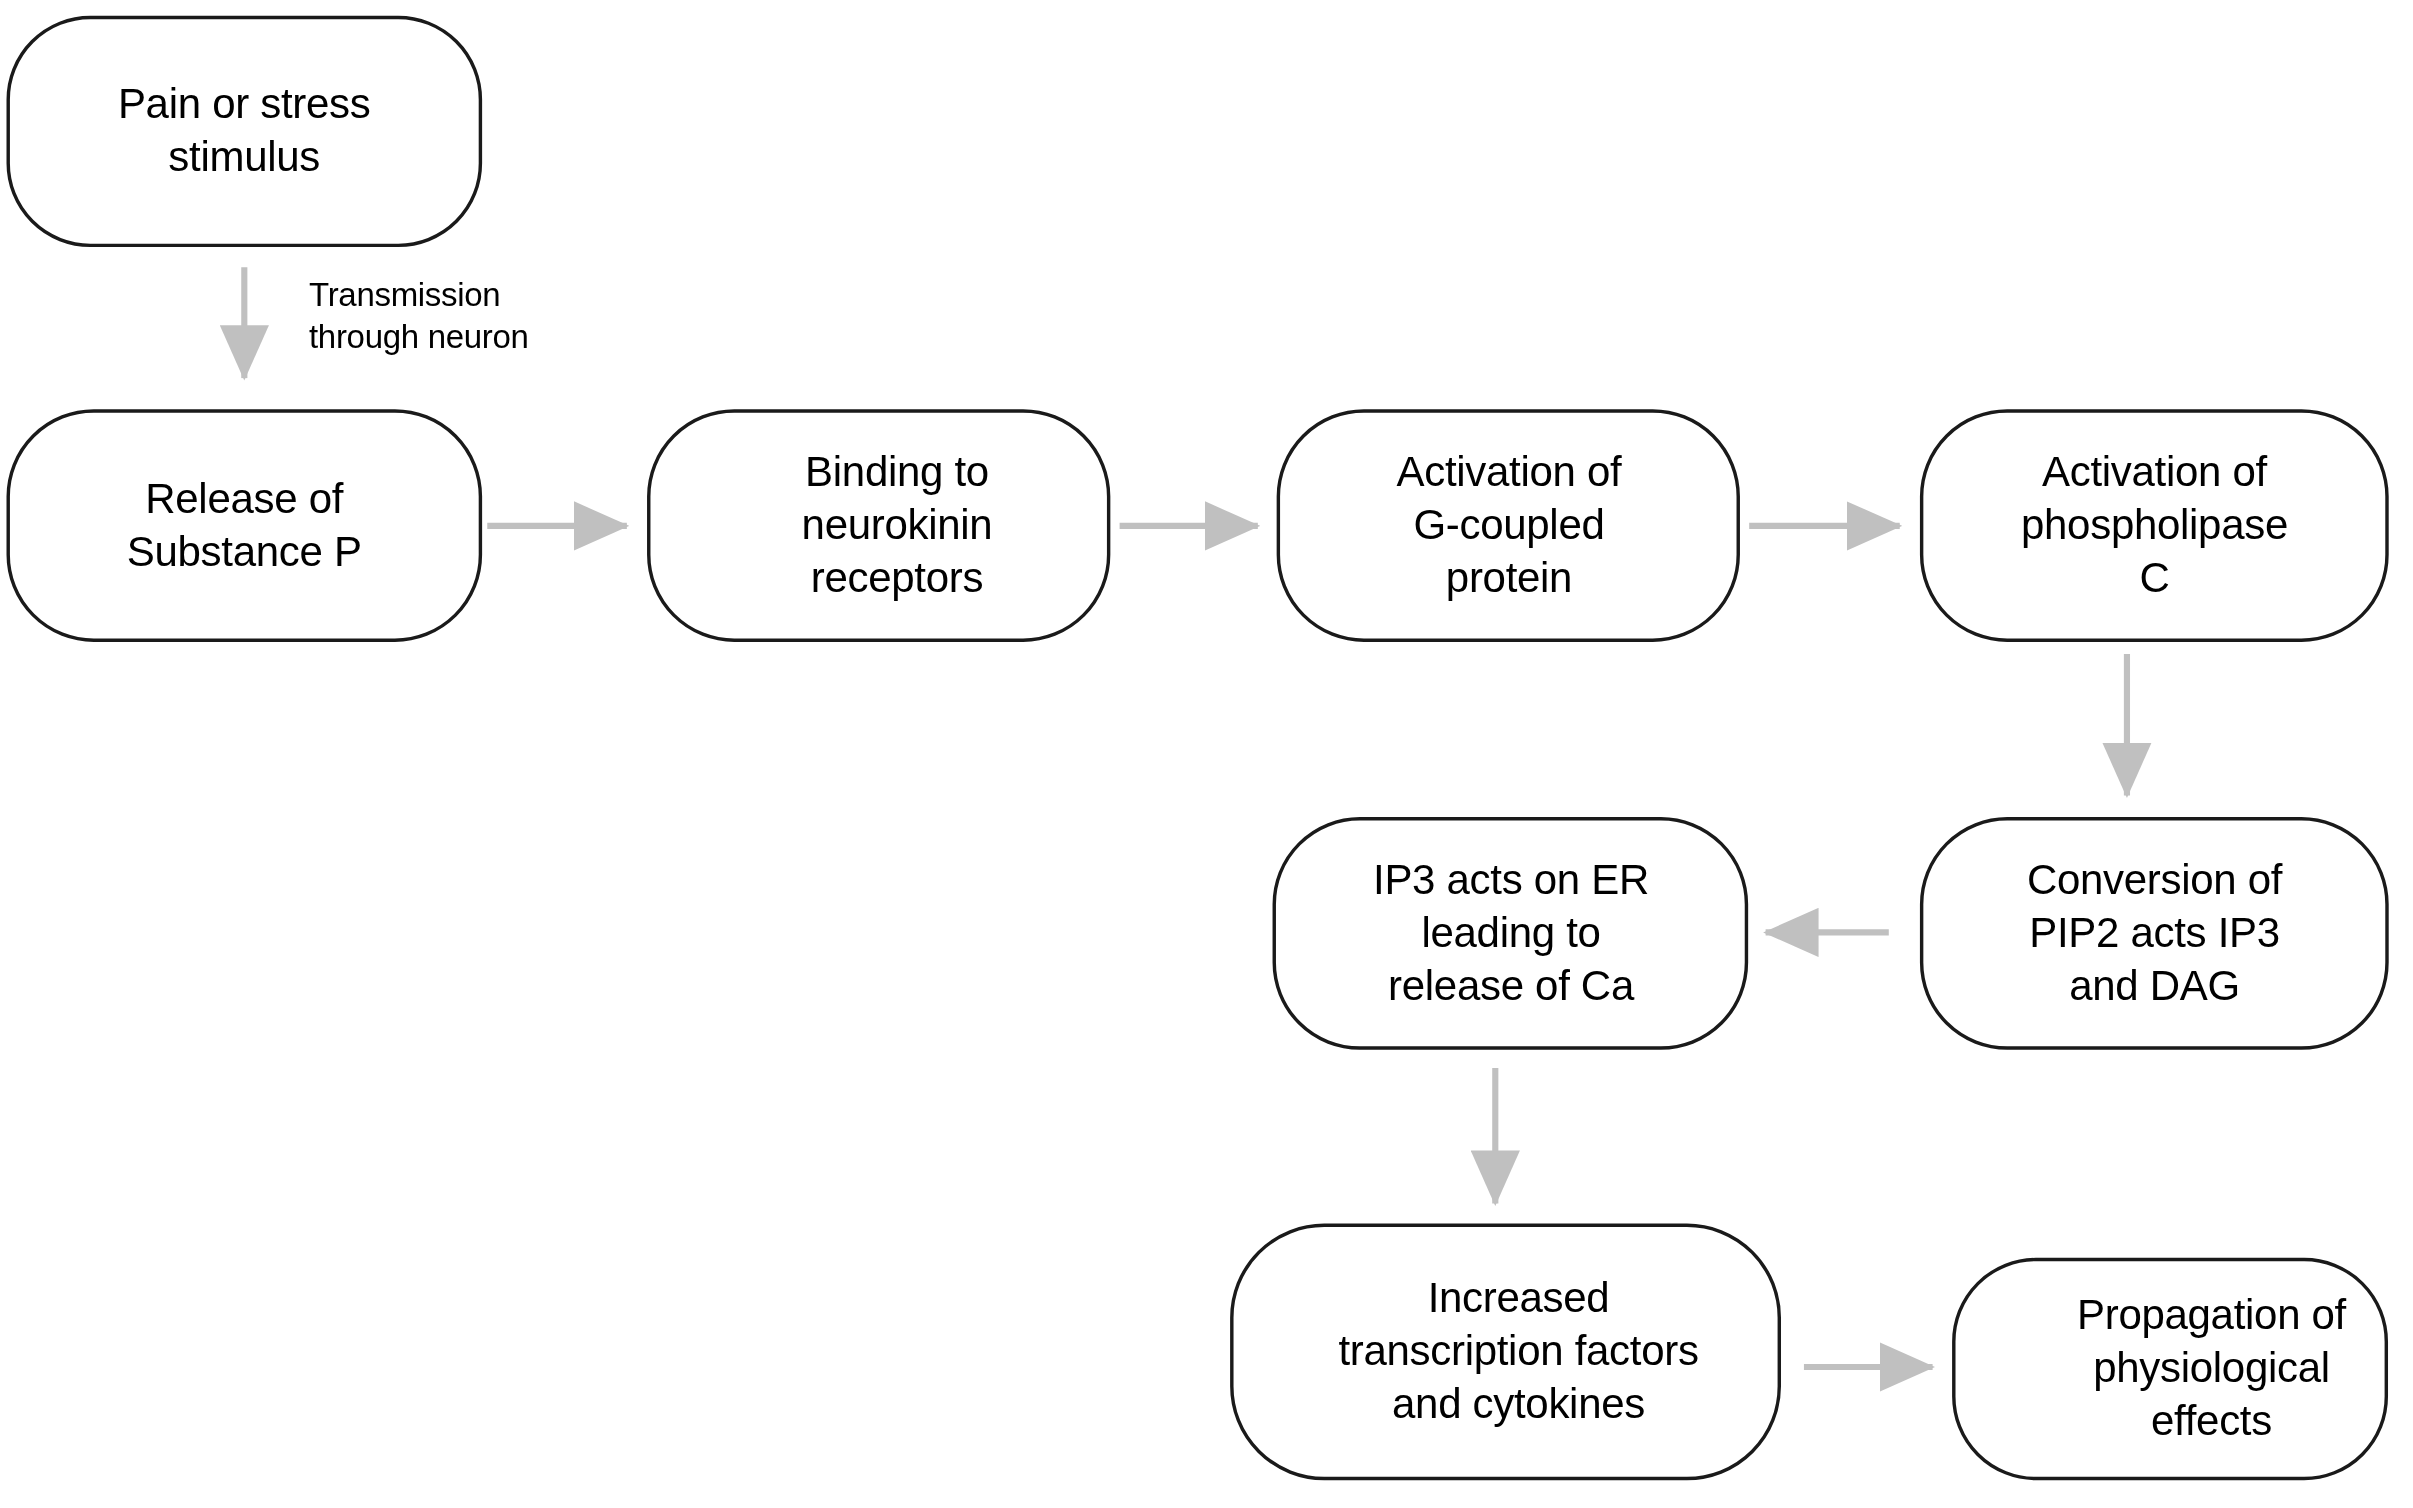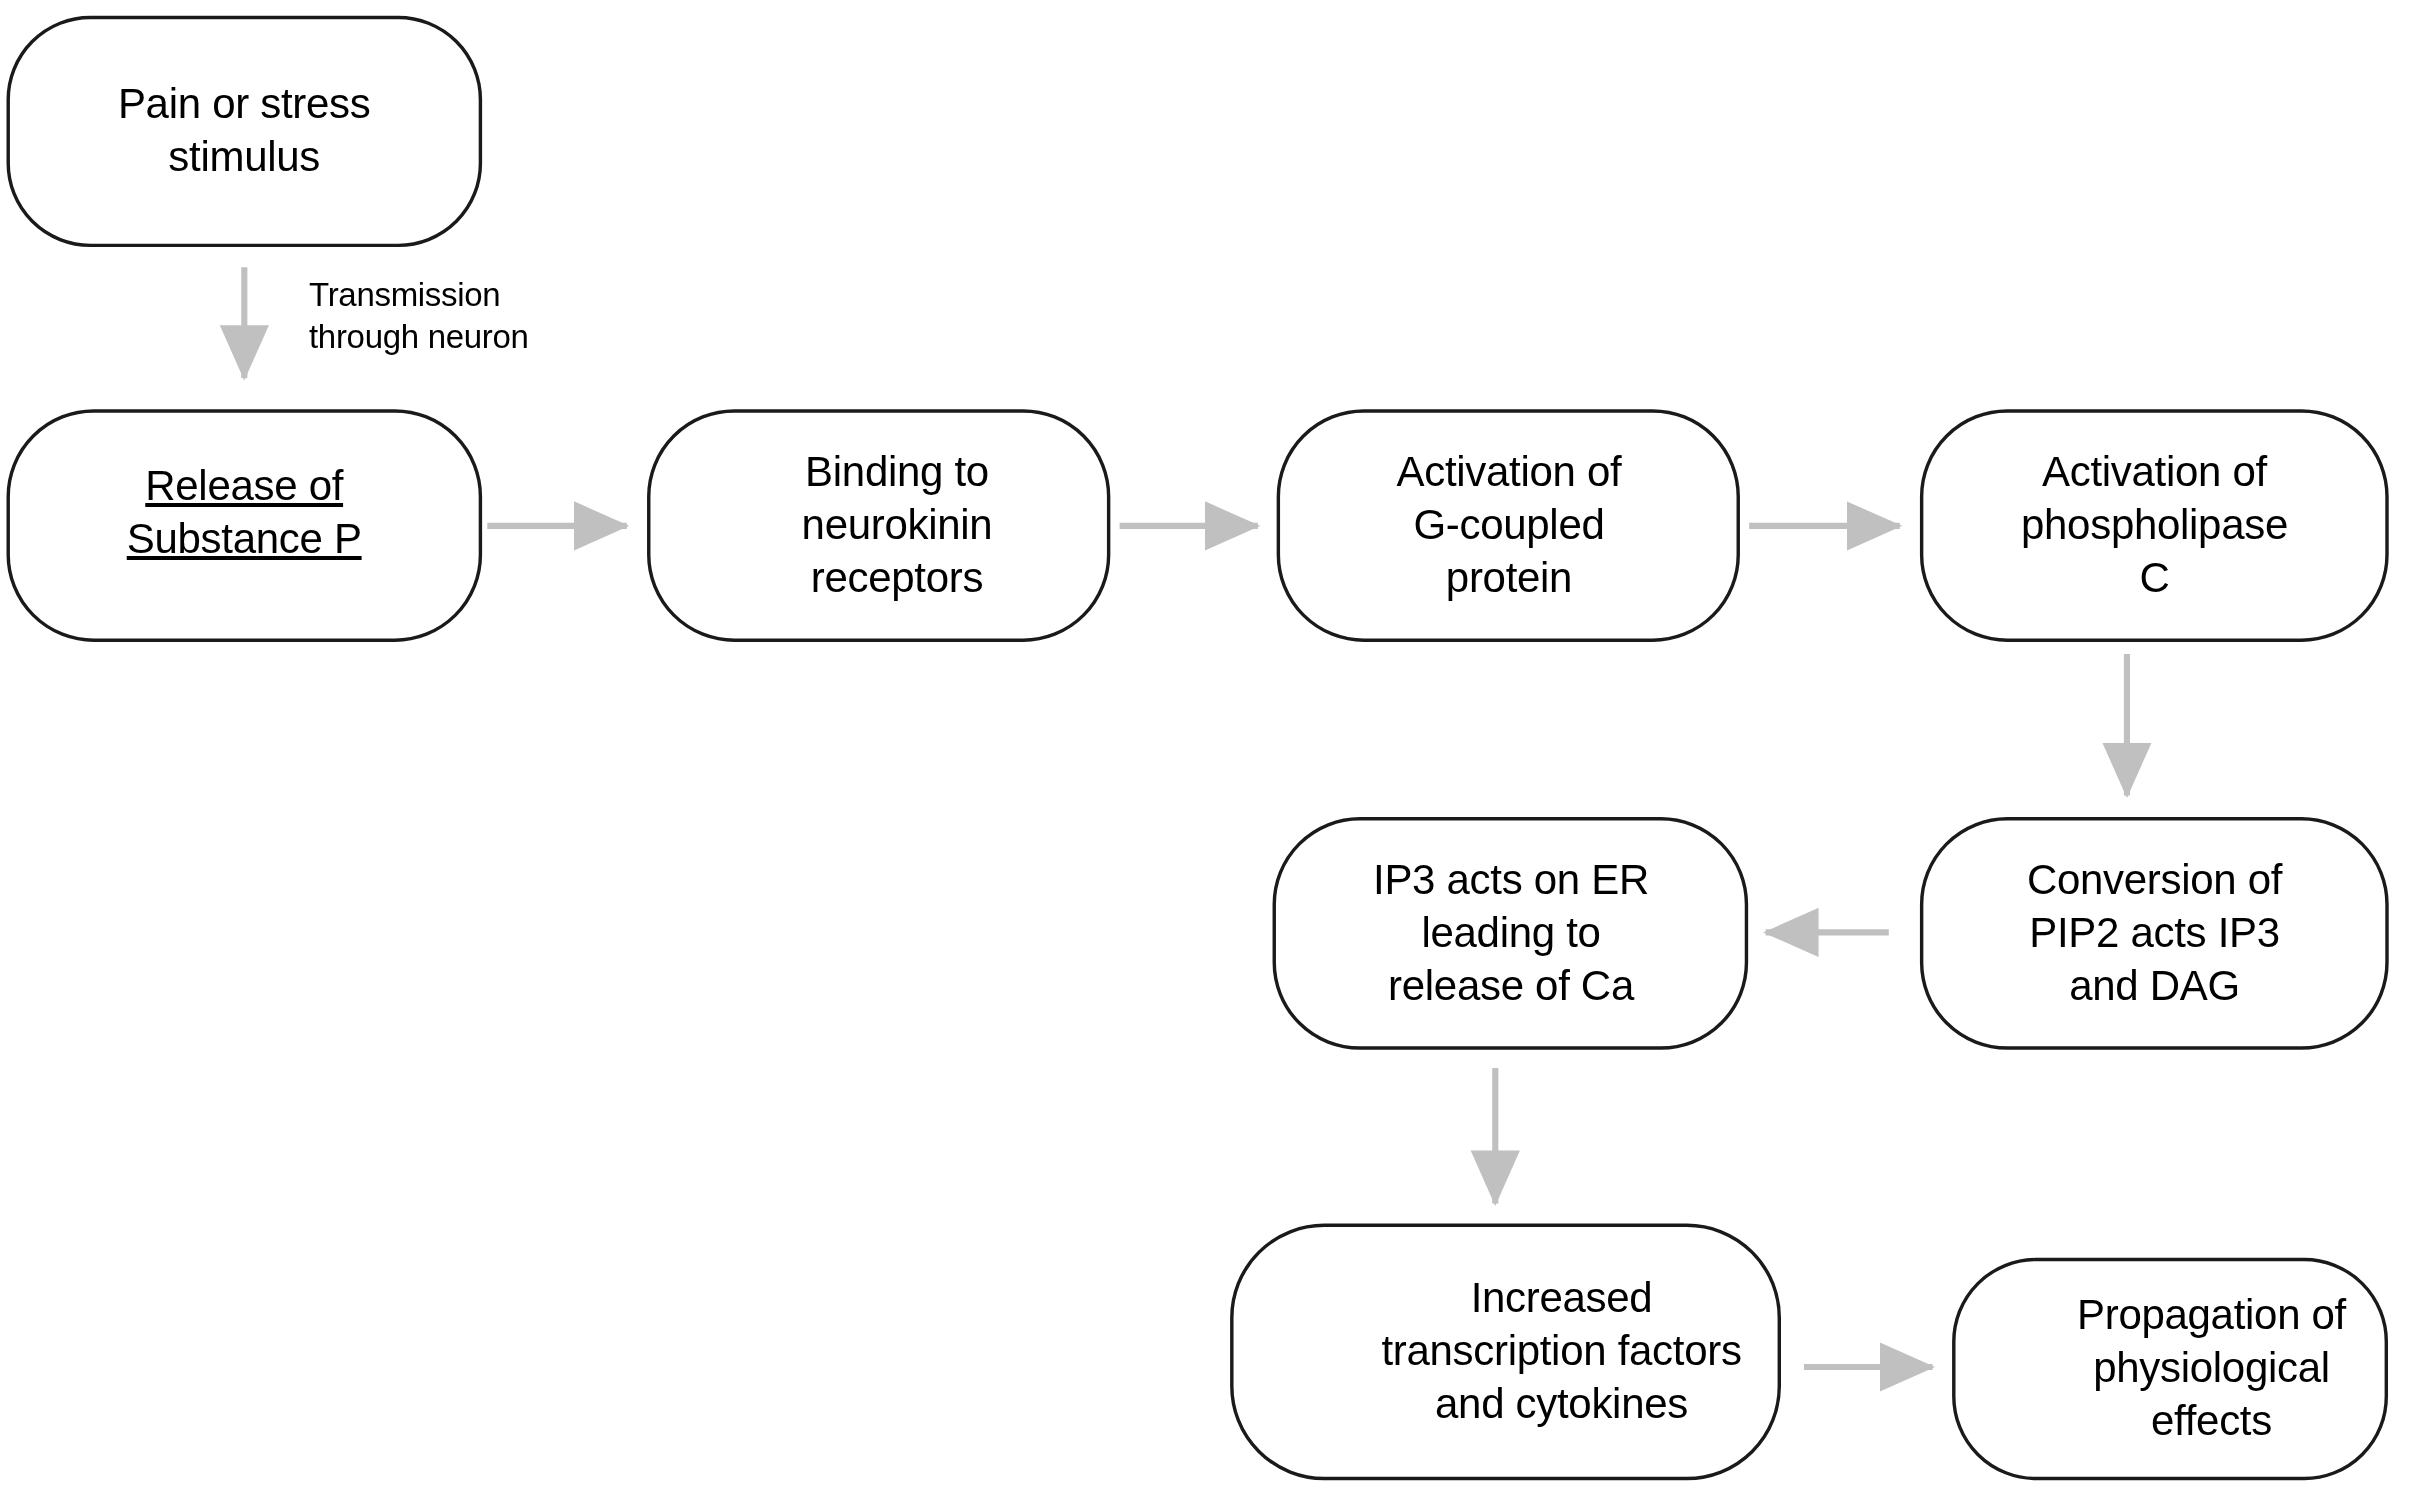--- a/index.html
+++ b/index.html
@@ -100,21 +100,21 @@
     <line x1="2760" y1="1362" x2="2580" y2="1362" stroke="#c0c0c0" stroke-width="9" marker-end="url(#arrowhead)"></line>
 
     <line x1="2185" y1="1560" x2="2185" y2="1758" stroke="#c0c0c0" stroke-width="9" marker-end="url(#arrowhead)"></line>
 
     <line x1="2636" y1="1997" x2="2824" y2="1997" stroke="#c0c0c0" stroke-width="9" marker-end="url(#arrowhead)"></line>
   </svg>
 
   <div class="node-label" style="left:8.2px; top:17px; width:472px; height:228px;">Pain or stress
 stimulus</div>
 
-  <div class="node-label" style="left:8.2px; top:398px; width:472px; height:229px;text-decoration:underline;">Release of
+  <div class="node-label" style="left:8.2px; top:411px; width:472px; height:229px;">Release of
 Substance P</div>
 
   <div class="node-label" style="left:667px; top:411px; width:460px; height:229px;">Binding to
 neurokinin
 receptors</div>
 
   <div class="node-label" style="left:1279px; top:411px; width:460px; height:229px;">Activation of
 G-coupled
 protein</div>
 
@@ -123,21 +123,21 @@
 C</div>
 
   <div class="node-label" style="left:1922px; top:819px; width:465px; height:229px;">Conversion of
 PIP2 acts IP3
 and DAG</div>
 
   <div class="node-label" style="left:1275px; top:819px; width:472px; height:229px;">IP3 acts on ER
 leading to
 release of Ca</div>
 
-  <div class="node-label" style="left:1255px; top:1225px; width:517px; height:253px;padding-left:48px;">Increased
+  <div class="node-label" style="left:1212px; top:1225px; width:517px; height:253px;padding-left:48px;">Increased
 transcription factors
 and cytokines</div>
 
   <div class="node-label" style="left:1954px; top:1259px; width:515px; height:219px;">Propagation of
 physiological
 effects</div>
 
   <div class="edge-label" style="left:309px; top:274px; width:383px;">Transmission
 through neuron</div>
 

